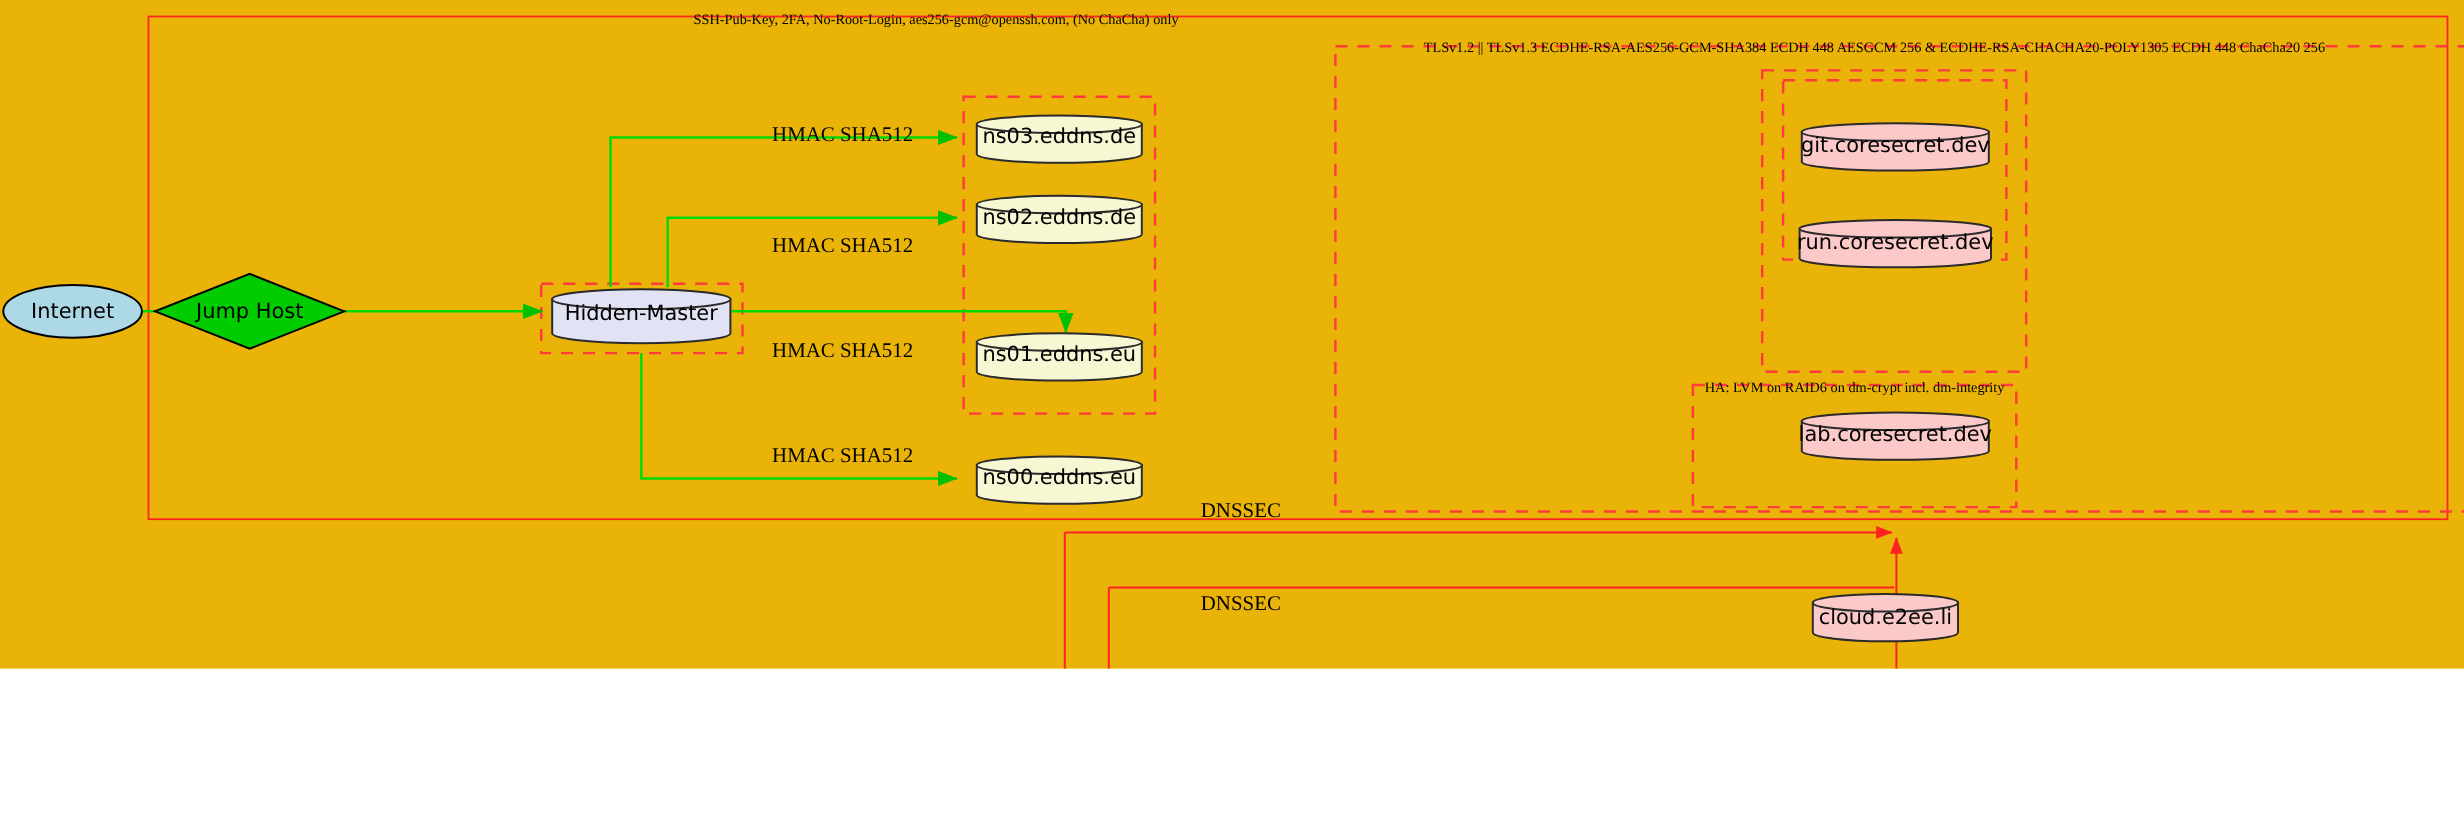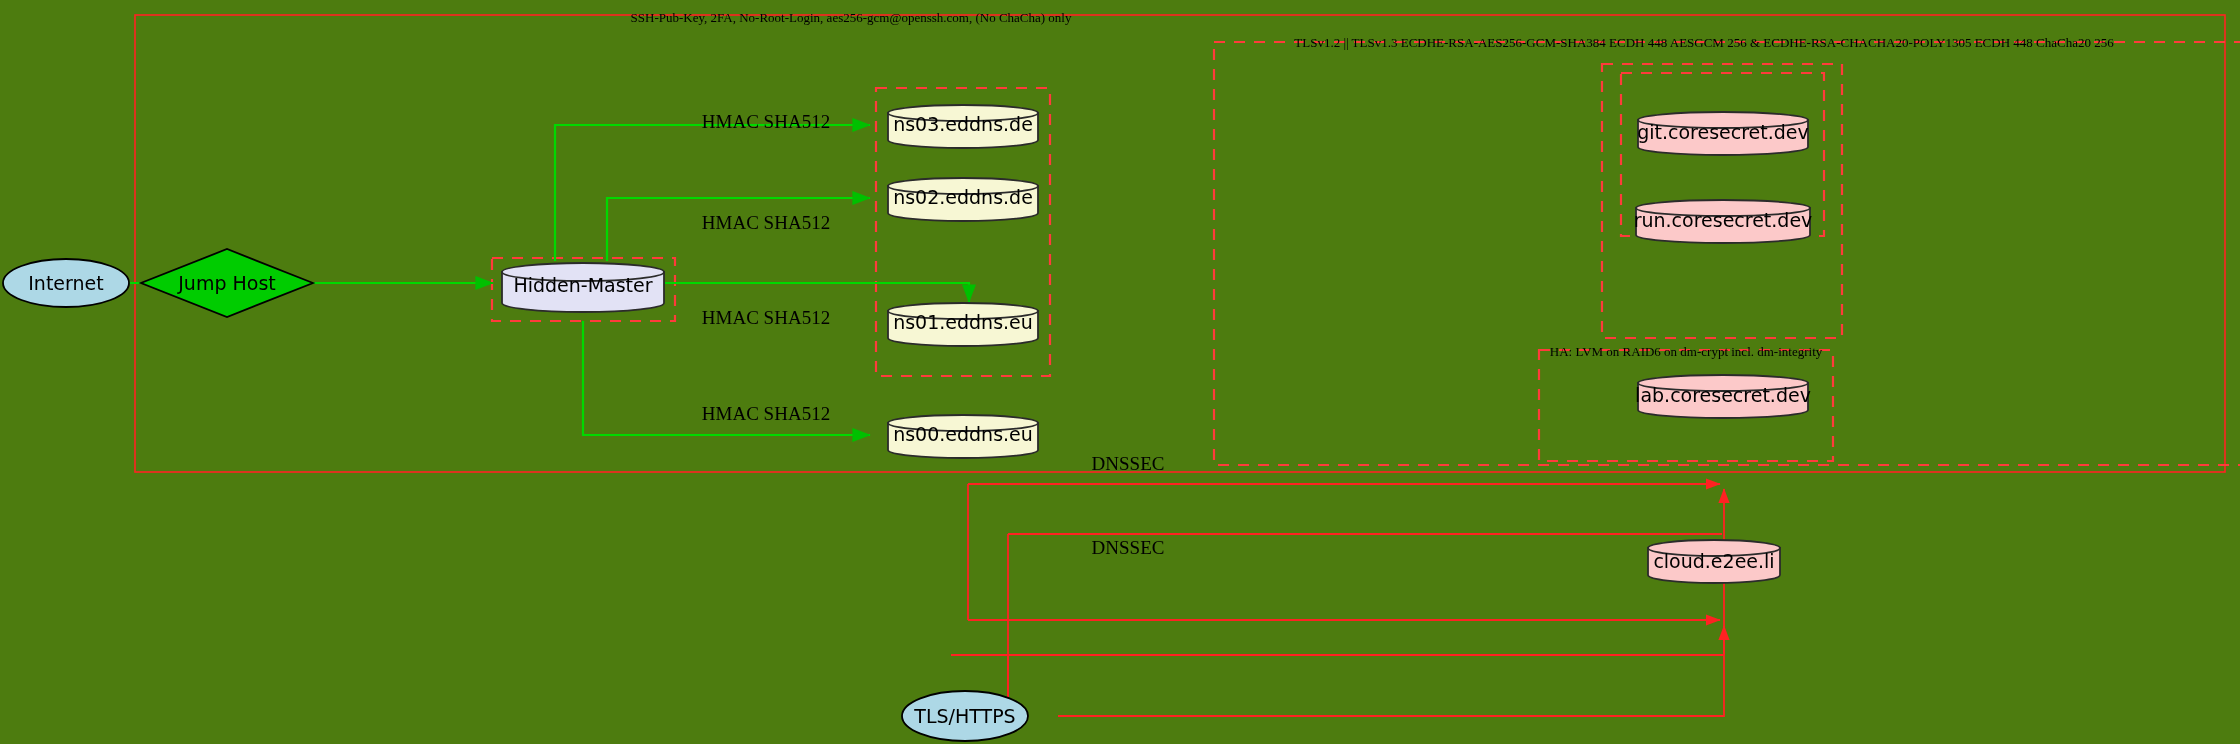--- a/index.html
+++ b/index.html
@@ -3,22 +3,22 @@
 <meta charset="utf-8">
 <style>
   html, body {
     margin: 0;
     padding: 0;
     background: #ffffff;
   }
   #stage {
     position: relative;
     width: 2240px;
-    height: 744px;
-    background: #4d7c0f;
+    height: 608px;
+    background: #eab308;
     font-family: "Liberation Sans", sans-serif;
     overflow: hidden;
   }
   svg#diagram {
     position: absolute;
     left: 0;
     top: 0;
     width: 2240px;
     height: 744px;
     display: block;

